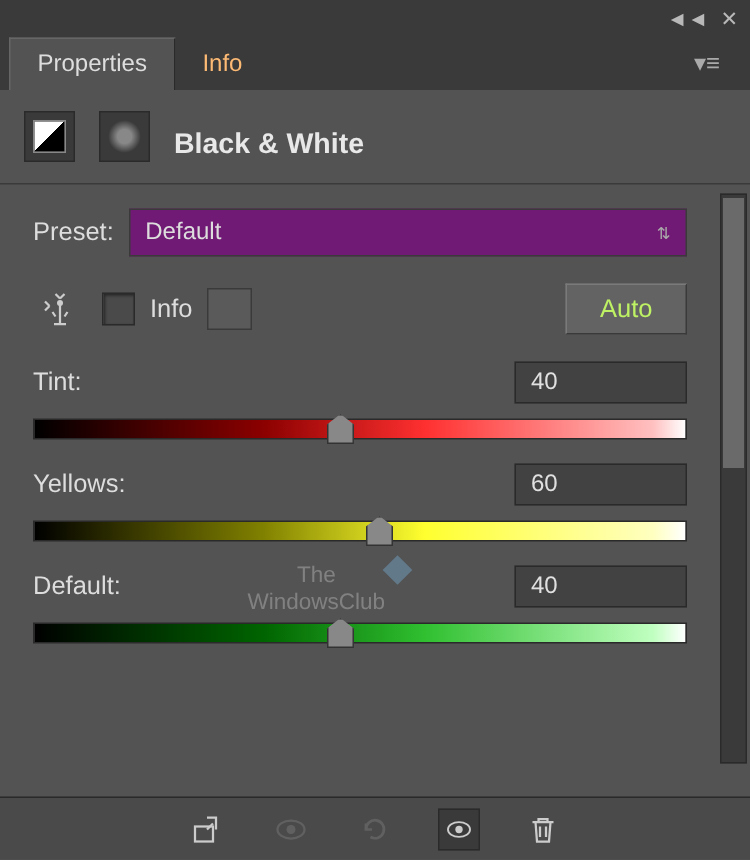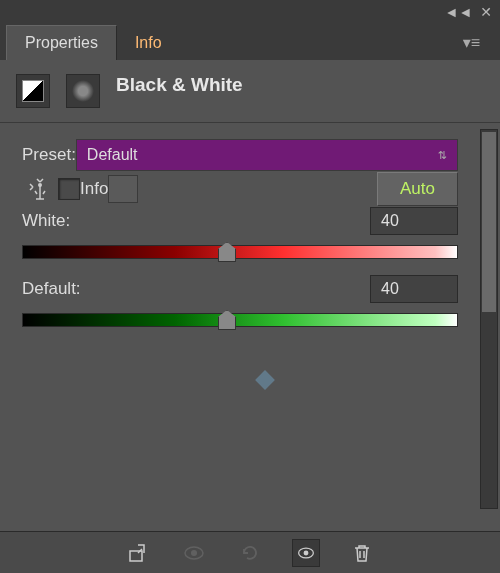--- a/index.html
+++ b/index.html
@@ -6,43 +6,43 @@
     body { width: 500px; height: 573px; background: #535353; overflow: hidden; }
     
     .titlebar { height: 24px; background: #3a3a3a; display: flex; justify-content: flex-end; align-items: center; padding-right: 8px; gap: 8px; }
     .titlebar-btn { color: #b8b8b8; cursor: pointer; font-size: 14px; }
     
     .tabs { height: 36px; background: #3a3a3a; display: flex; align-items: flex-end; padding-left: 6px; }
     .tab { padding: 8px 18px; color: #fdba74; font-size: 16px; cursor: pointer; background: #3a3a3a; }
     .tab.active { background: #535353; color: #ddd; font-weight: 500; border-top: 1px solid #666; border-left: 1px solid #666; border-right: 1px solid #2a2a2a; margin-top: 11px; }
     .menu-icon { margin-left: auto; margin-right: 12px; padding: 8px; color: #aaa; cursor: pointer; }
     
-    .panel-header { display: flex; align-items: flex-start; padding: 14px 16px; gap: 16px; border-bottom: 1px solid #3a3a3a; }
+    .panel-header { display: flex; align-items: flex-end; padding: 14px 16px; gap: 16px; border-bottom: 1px solid #3a3a3a; }
     .icon-box { width: 34px; height: 34px; background: #3a3a3a; border: 1px solid #2a2a2a; display: flex; align-items: center; justify-content: center; }
     .bw-icon { width: 22px; height: 22px; background: linear-gradient(135deg, #fff 50%, #000 50%); border:1px solid #888; }
     .adj-icon { width: 22px; height: 22px; border-radius: 50%; background: radial-gradient(circle, #888 30%, #3a3a3a 70%); }
     .panel-title { color: #e8e8e8; font-size: 19px; font-weight: bold; }
     
     .content { padding: 16px 14px 0 22px; position: relative; }
     .scrollbar { position: absolute; right: 2px; top: 6px; width: 18px; height: 380px; background: #3a3a3a; border: 1px solid #2a2a2a; }
     .scroll-thumb { width: 14px; height: 180px; background: #6a6a6a; margin: 2px auto 0; }
     
-    .row { display: flex; align-items: center; margin-bottom: 0; padding-right: 28px; }
+    .row { display: flex; align-items: center; margin-bottom: 17px; gap: 10px; padding-right: 28px; }
     .label { color: #ddd; font-size: 17px; }
     .dropdown { flex: 1; height: 32px; background: #701a75; border: 1px solid #3a3a3a; color: #ddd; padding: 0 10px; font-size: 16px; display: flex; align-items: center; justify-content: space-between; cursor: pointer; }
     .dropdown-arrow { font-size: 11px; color: #aaa; }
     
     .scrub-icon { width: 36px; height: 36px; display: flex; align-items: center; justify-content: center; }
     .checkbox { width: 22px; height: 22px; background: #4a4a4a; border: 1px solid #2a2a2a; box-shadow: inset 1px 1px 2px rgba(0,0,0,0.5); }
     .swatch { width: 30px; height: 28px; background: #5a5a5a; border: 1px solid #3a3a3a; }
     .auto-btn { margin-left: auto; padding: 6px 22px; background: #636363; border: 1px solid #3a3a3a; border-top-color: #7a7a7a; border-left-color: #7a7a7a; color: #bef264; font-size: 17px; cursor: pointer; }
     
     .slider-group { margin-bottom: 16px; padding-right: 28px; }
     .slider-header { display: flex; justify-content: space-between; align-items: center; margin-bottom: 10px; }
-    .value-box { width: 88px; height: 28px; background: #424242; border: 1px solid #2a2a2a; color: #e0e0e0; font-size: 16px; padding: 2px 10px; text-align: left; }
+    .value-box { width: 115px; height: 28px; background: #424242; border: 1px solid #2a2a2a; color: #e0e0e0; font-size: 16px; padding: 2px 10px; text-align: left; }
     .slider-track { height: 14px; position: relative; border: 1px solid #2a2a2a; }
     .track-reds { background: linear-gradient(to right, #000 0%, #8b0000 35%, #ff3030 60%, #ffc0c0 95%, #fff 100%); }
     .track-yellows { background: linear-gradient(to right, #000 0%, #808000 35%, #ffff30 60%, #ffffc0 95%, #fff 100%); }
     .track-greens { background: linear-gradient(to right, #000 0%, #006400 35%, #30c030 60%, #c0ffc0 95%, #fff 100%); }
     .slider-thumb { position: absolute; top: -4px; width: 18px; height: 20px; background: #888; border: 1px solid #333; transform: translateX(-50%); clip-path: polygon(50% 0, 100% 35%, 100% 100%, 0 100%, 0 35%); }
     
     .watermark { position: absolute; top: 252px; left: 165px; color: rgba(200,200,200,0.4); font-size: 15px; line-height: 1.2; pointer-events: none; text-align: center; }
     .wm-sq { position: absolute; top: 250px; left: 258px; width: 14px; height: 14px; background: rgba(120,180,220,0.4); transform: rotate(45deg);}
     
     .footer { position: absolute; bottom: 0; left: 0; right: 0; height: 42px; background: #4a4a4a; border-top: 1px solid #2a2a2a; display: flex; align-items: center; justify-content: center; gap: 28px; }
@@ -95,39 +95,52 @@
         </svg>
     </div>
     <div class="checkbox"></div>
     <span class="label">Info</span>
     <div class="swatch"></div>
     <button class="auto-btn">Auto</button>
   </div>
 
   <div class="slider-group">
     <div class="slider-header">
-      <span class="label">White:</span>
+      <span class="label">Tint:</span>
       <input class="value-box" value="40" style="">
     </div>
     <div class="slider-track track-reds">
       <div class="slider-thumb" style="left:47%"></div>
     </div>
   </div>
 
+  <div class="slider-group">
+    <div class="slider-header">
+      <span class="label">Yellows:</span>
+      <input class="value-box" value="60" style="">
+    </div>
+    <div class="slider-track track-yellows">
+      <div class="slider-thumb" style="left:53%"></div>
+    </div>
+  </div>
 
   <div class="slider-group">
     <div class="slider-header">
       <span class="label">Default:</span>
       <input class="value-box" value="40" style="">
     </div>
     <div class="slider-track track-greens">
       <div class="slider-thumb" style="left:47%"></div>
     </div>
   </div>
 
+  <div class="watermark">
+    <div>The</div>
+    <div>WindowsClub</div>
+  </div>
   <div class="wm-sq"></div>
 </div>
 
 <div class="footer">
   <div class="footer-icon">
     <svg width="22" height="22" viewBox="0 0 22 22">
         <rect x="3" y="9" width="12" height="10" fill="none" stroke="#ccc" stroke-width="1.5"></rect>
         <path d="M11 3 L17 3 L17 11" fill="none" stroke="#ccc" stroke-width="1.5"></path>
         <path d="M15 7 L11 11" stroke="#ccc" stroke-width="1.5"></path>
       </svg>

